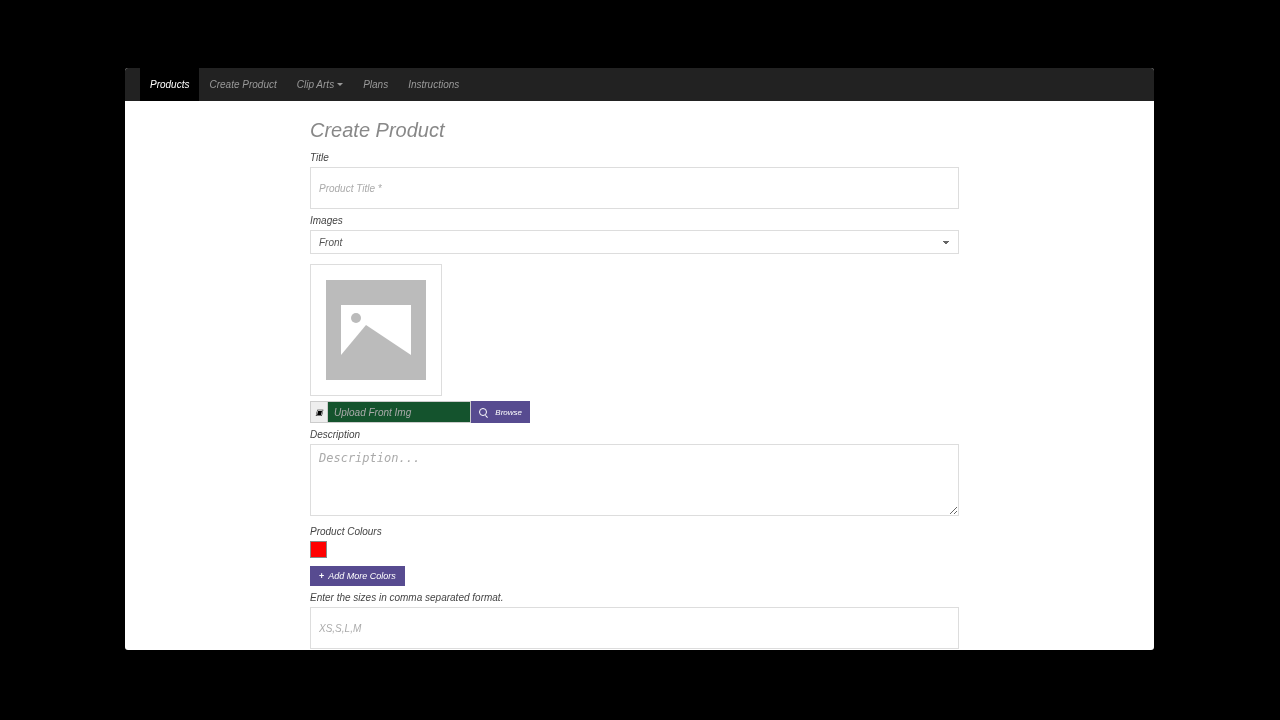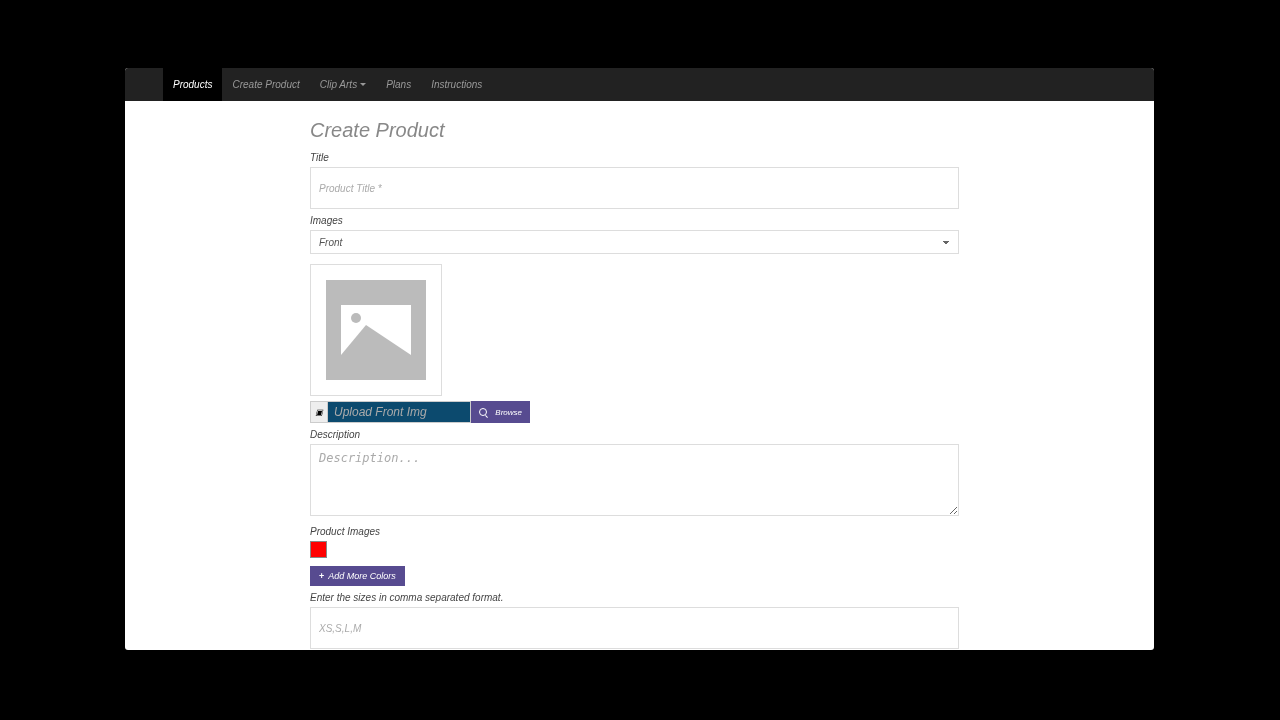--- a/index.html
+++ b/index.html
@@ -1,37 +1,37 @@
 <!DOCTYPE html>
 <html><head>
 <meta charset="utf-8">
 <style>
 * { box-sizing: border-box; margin: 0; padding: 0; }
 body { background: #000; font-family: Arial, sans-serif; font-style: italic; width: 1280px; height: 720px; overflow: hidden; position: relative; }
 .app-window { position: absolute; top: 68px; left: 125px; width: 1029px; height: 582px; background: #fff; border-radius: 3px; overflow: hidden; }
 .navbar { background: #222; height: 33px; display: flex; align-items: stretch; padding-left: 15px; }
 .nav-item { color: #999; font-size: 10px; padding: 0 10px; display: flex; align-items: center; cursor: pointer; }
-.nav-item.active { background: #000; color: #fff; margin-left: 23px; }
+.nav-item.active { background: #000; color: #fff; }
 .nav-caret { display: inline-block; width: 0; height: 0; margin-left: 3px; border-left: 3px solid transparent; border-right: 3px solid transparent; border-top: 3px solid #999; vertical-align: middle; }
 .content { padding: 18px 195px 0 185px; }
 .page-title { font-size: 20px; color: #888; font-style: italic; margin-bottom: 10px; font-weight: normal; }
 .form-label { font-size: 10px; color: #444; font-style: italic; display: block; margin-bottom: 4px; margin-top: 6px; }
 .form-input { width: 100%; border: 1px solid #ddd; padding: 5px 8px; font-size: 10px; color: #333; font-style: italic; background: #fff; height: 42px; }
 .form-input::placeholder { color: #aaa; font-style: italic; }
 .form-select { width: 100%; border: 1px solid #ddd; padding: 4px 8px; font-size: 10px; color: #555; font-style: italic; background: #fff; height: 24px; appearance: none; background-image: linear-gradient(45deg, transparent 50%, #666 50%), linear-gradient(135deg, #666 50%, transparent 50%); background-position: calc(100% - 12px) 10px, calc(100% - 8px) 10px; background-size: 4px 4px, 4px 4px; background-repeat: no-repeat; }
 .form-textarea { width: 100%; border: 1px solid #ddd; padding: 6px 8px; font-size: 12px; color: #333; font-style: italic; background: #fff; height: 72px; resize: vertical; }
 .form-textarea::placeholder { color: #aaa; font-style: italic; }
 .img-preview { width: 132px; height: 132px; border: 1px solid #ddd; margin-top: 10px; padding: 5px; display: flex; align-items: center; justify-content: center; }
 .img-placeholder { width: 100px; height: 100px; background: #bbb; display: flex; align-items: center; justify-content: center; }
 .img-placeholder-inner { width: 70px; height: 50px; background: #fff; position: relative; }
 .img-placeholder-inner::before { content: ''; position: absolute; top: 8px; left: 10px; width: 10px; height: 10px; border-radius: 50%; background: #bbb; }
 .img-placeholder-inner::after { content: ''; position: absolute; bottom: 0; left: 0; width: 0; height: 0; border-left: 25px solid transparent; border-right: 45px solid transparent; border-bottom: 30px solid #bbb; }
 .upload-row { display: flex; margin-top: 5px; width: 220px; }
 .upload-icon { width: 18px; height: 22px; border: 1px solid #ccc; background: #eee; display: flex; align-items: center; justify-content: center; font-size: 8px; }
-.upload-field { flex: 1; border: 1px solid #ccc; border-left: none; padding: 0 6px; font-size: 12px; color: #aaa; font-style: italic; height: 22px; background: #0c4a6e; display:flex; align-items:center; }
+.upload-field { flex: 1; border: 1px solid #ccc; border-left: none; padding: 0 6px; font-size: 10px; color: #aaa; font-style: italic; height: 22px; background: #14532d; display:flex; align-items:center; }
 .browse-btn { background: #574B90; color: #fff; border: none; padding: 0 8px; font-size: 8px; font-style: italic; height: 22px; cursor: pointer; display: flex; align-items: center; gap: 8px; }
 .browse-btn-icon { width: 8px; height: 8px; border: 1px solid #fff; border-radius: 50%; position: relative; }
 .browse-btn-icon::after { content: ''; position: absolute; bottom: -2px; right: -2px; width: 3px; height: 1px; background: #fff; transform: rotate(45deg); }
 .color-swatch { width: 17px; height: 17px; background: #ff0000; border: 1px solid #888; margin-top: 4px; }
 .add-colors-btn { background: #574B90; color: #fff; border: none; padding: 5px 9px; font-size: 9px; font-style: italic; margin-top: 8px; cursor: pointer; display: flex; align-items: center; gap: 4px; }
 .plus-icon { font-weight: bold; font-style: normal; }
 </style>
 </head>
 <body>
 
@@ -77,21 +77,21 @@
       <div class="upload-field">Upload Front Img</div>
       <button class="browse-btn">
           <span class="browse-btn-icon"></span>
           <span>Browse</span>
         </button>
     </div>
 
     <label class="form-label">Description</label>
     <textarea class="form-textarea" placeholder="Description..." style=""></textarea>
 
-    <label class="form-label">Product Images</label>
+    <label class="form-label">Product Colours</label>
     <div class="color-swatch"></div>
     <button class="add-colors-btn">
         <span class="plus-icon">+</span>
         <span>Add More Colors</span>
       </button>
 
     <label class="form-label">Enter the sizes in comma separated format.</label>
     <input class="form-input" placeholder="XS,S,L,M" style="">
 
     <label class="form-label">Enter Price</label>

